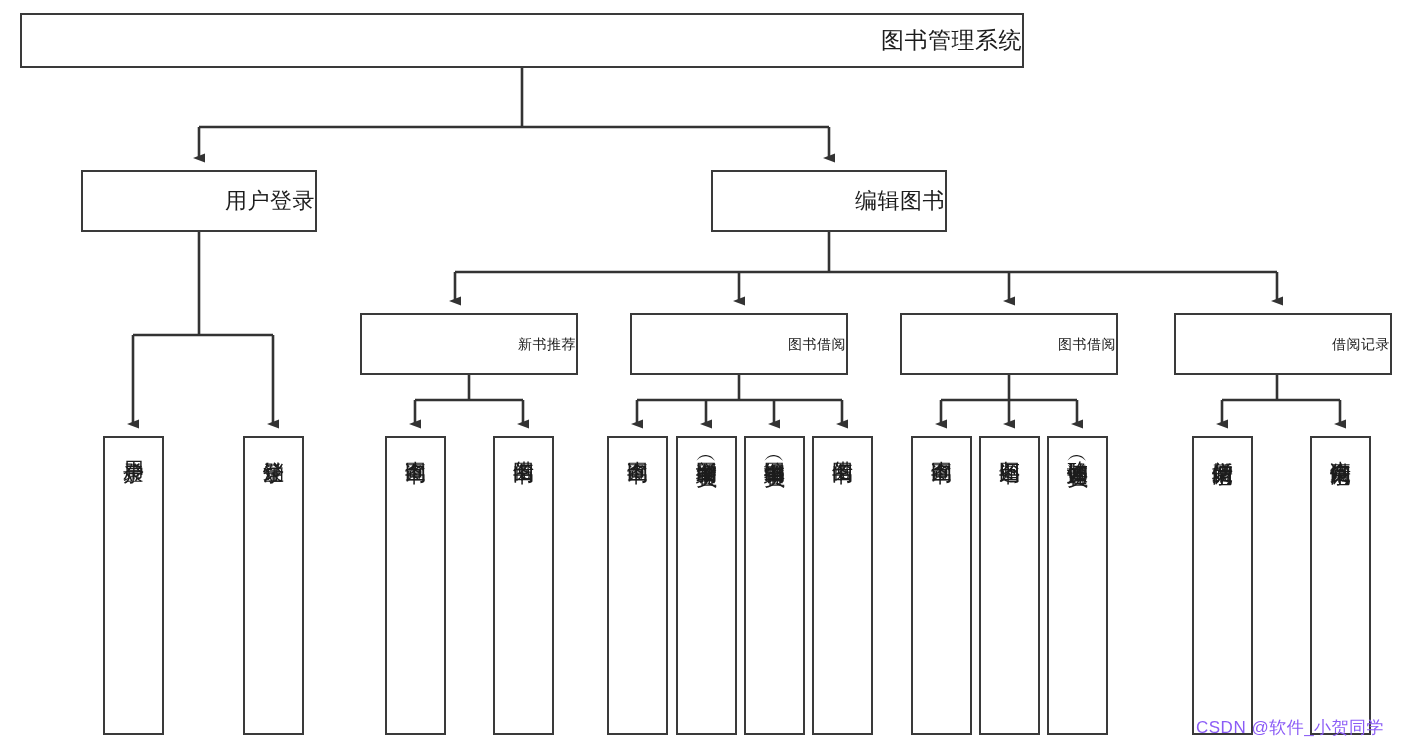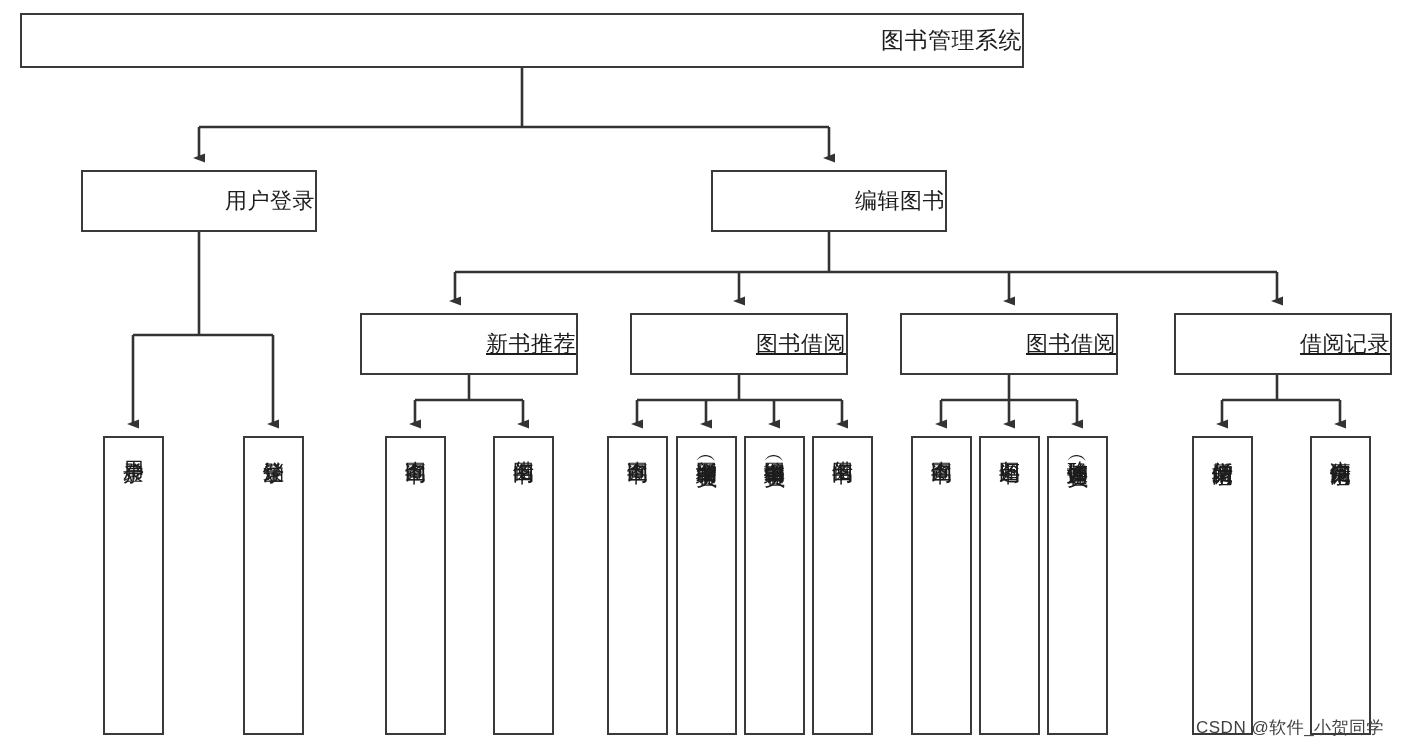--- a/index.html
+++ b/index.html
@@ -36,38 +36,38 @@
     color: #1c1c1c;
   }
   .node .label {
     display: block;
     text-align: center;
     line-height: 1.18;
     letter-spacing: 0.5px;
   }
   .node.root .label { font-size: 23px; }
   .node.lvl2 .label { font-size: 22px; }
-  .node.lvl3 .label { font-size: 22px; text-decoration: underline; }
+  .node.lvl3 .label { font-size: 14px; }
   .node.leaf {
     align-items: flex-start;
     justify-content: center;
     padding-top: 6px;
   }
   .node.leaf .label {
     writing-mode: vertical-rl;
     text-orientation: upright;
     font-size: 21px;
     line-height: 1.14;
     letter-spacing: 1px;
     white-space: nowrap;
   }
   .watermark {
     position: absolute;
     font-size: 17px;
-    color: #404040;
+    color: #8b5cf6;
     white-space: nowrap;
     letter-spacing: 0.5px;
     text-align: right;
   }
 </style>
 </head>
 <body>
 
 <div id="canvas">
 

